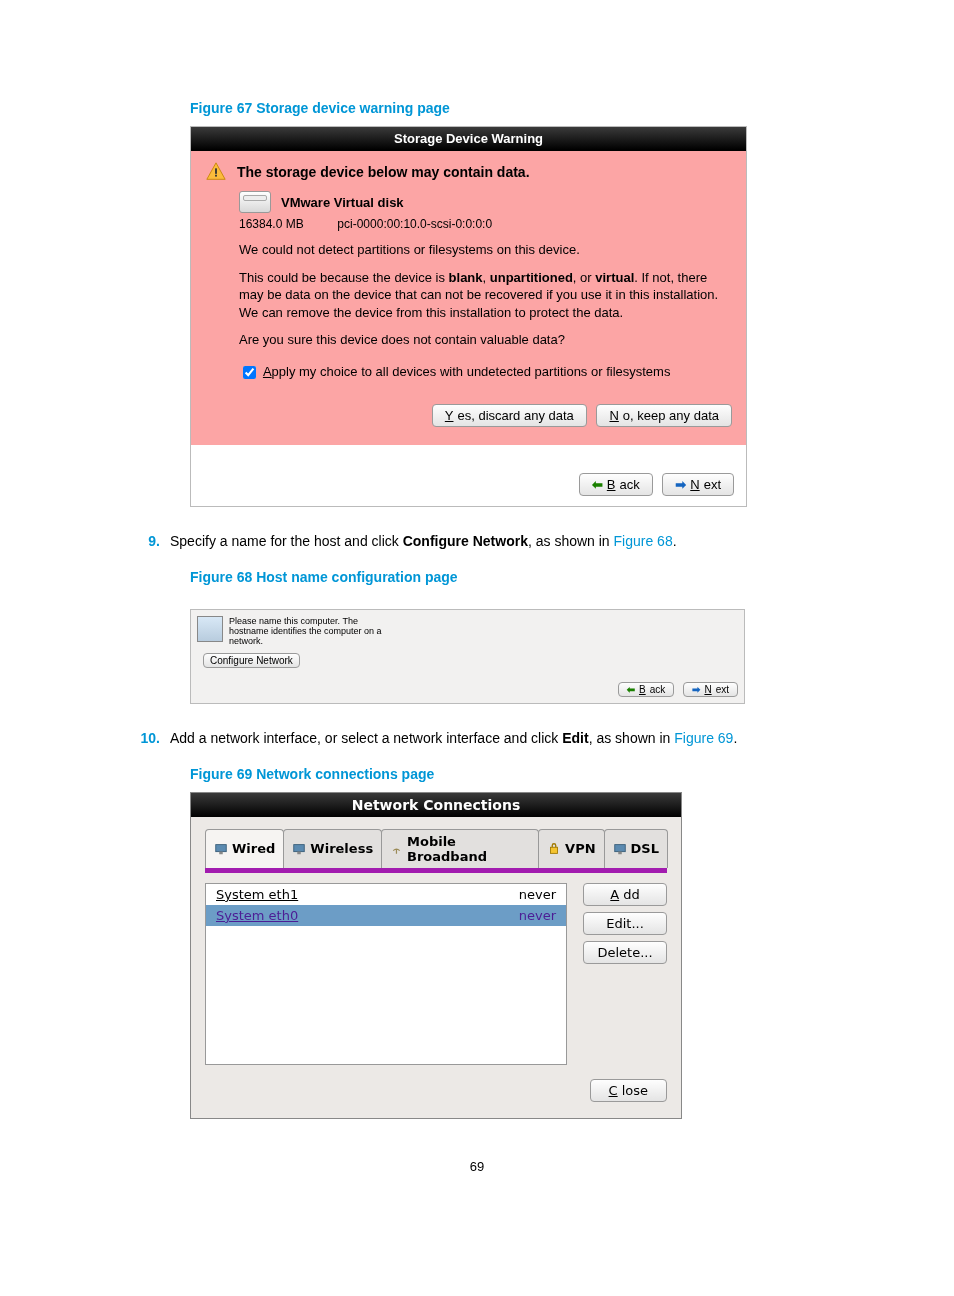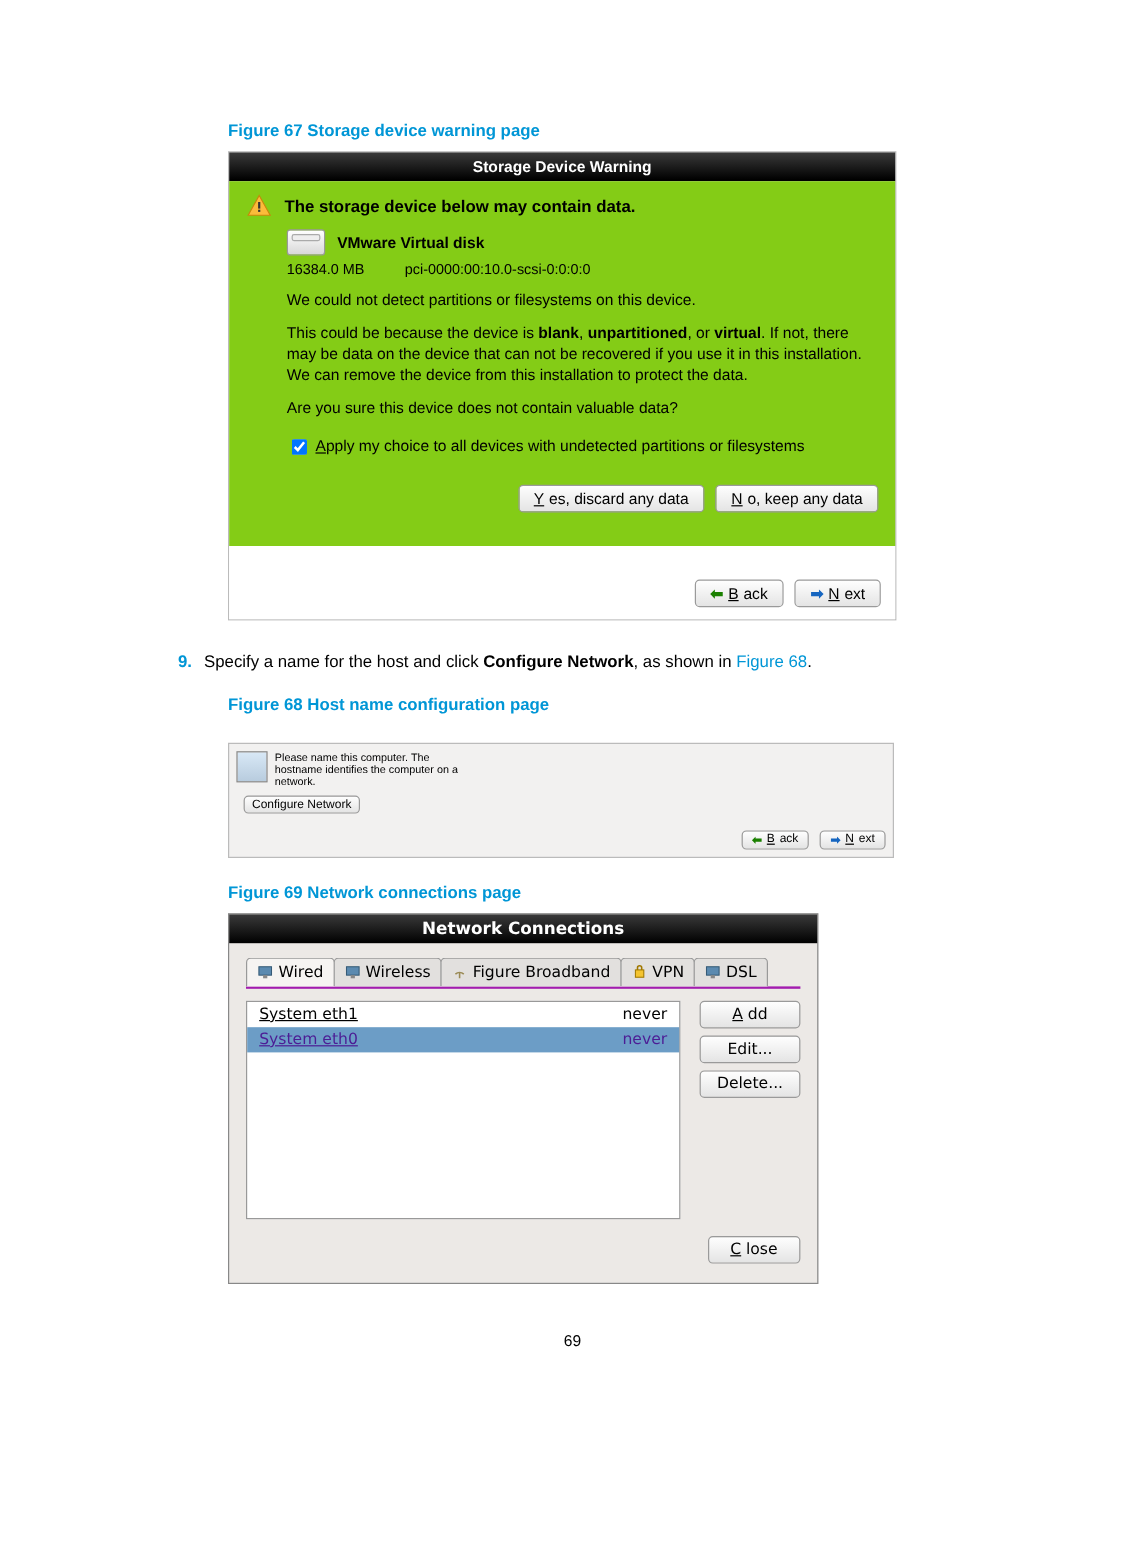--- a/index.html
+++ b/index.html
@@ -30,22 +30,22 @@
   .sd-titlebar {
     background: linear-gradient(#3a3a3a,#000);
     color: #fff;
     text-align: center;
     font-weight: bold;
     font-size: 13px;
     padding: 4px 0;
     border-bottom: 1px solid #000;
   }
   .sd-body {
-    background: #84cc16;
-    padding: 10px 14px 28px 14px;
+    background: #fca5a5;
+    padding: 10px 14px 18px 14px;
   }
   .sd-row1 {
     display: flex;
     align-items: center;
     gap: 10px;
   }
   .warn-icon {
     width: 22px; height: 22px;
     flex: 0 0 22px;
   }
@@ -184,22 +184,23 @@
     background: linear-gradient(#3a3a3a,#000);
     color:#fff;
     font-weight:bold;
     text-align:center;
     font-size:14px;
     padding:4px 0;
   }
   .nc-body { padding:12px 14px 16px;}
   .nc-tabs {
     display:flex;
-    border-bottom:2px solid #a21caf;
+    border-bottom:5px solid #a21caf;
     font-size:13px;
+    font-weight:bold;
   }
   .nc-tab {
     display:flex;
     align-items:center;
     gap:4px;
     padding:4px 8px;
     border:1px solid #999;
     border-bottom:none;
     margin-right:-1px;
     background:#e2e0de;
@@ -332,20 +333,26 @@
           <span>ack</span>
       </span>
       <span class="gtk-btn">
         <span class="arrow-r">➡</span>
         <span class="u">N</span>
           <span>ext</span>
       </span>
     </div>
   </div>
 
+  <ol class="steps">
+    <li>
+      <span class="num">10.</span>
+      <span>Add a network interface, or select a network interface and click </span><b>Edit</b><span>, as shown in </span><span class="link">Figure 69</span><span>.</span>
+    </li>
+  </ol>
 
   <div class="fig-caption">Figure 69 Network connections page</div>
 
   <div class="nc-dialog">
     <div class="nc-title">Network Connections</div>
     <div class="nc-body">
       <div class="nc-tabs">
         <div class="nc-tab active">
           <svg class="ticon" viewBox="0 0 16 16">
               <rect x="2" y="3" width="12" height="8" fill="#5b8ab0" stroke="#365b77"></rect>
@@ -357,21 +364,21 @@
           <svg class="ticon" viewBox="0 0 16 16">
               <rect x="2" y="3" width="12" height="8" fill="#5b8ab0" stroke="#365b77"></rect>
               <rect x="6" y="11" width="4" height="3" fill="#888"></rect>
             </svg>
           <span>Wireless</span>
         </div>
         <div class="nc-tab">
           <svg class="ticon" viewBox="0 0 16 16">
               <path d="M8 14 L8 8 M4 10 A6 6 0 0 1 12 10" stroke="#9a8a55" fill="none" stroke-width="1.5"></path>
             </svg>
-          <span>Figure Broadband</span>
+          <span>Mobile Broadband</span>
         </div>
         <div class="nc-tab">
           <svg class="ticon" viewBox="0 0 16 16">
               <rect x="4" y="6" width="8" height="7" fill="#f4c430" stroke="#a07800"></rect>
               <path d="M6 6 V4 a2 2 0 0 1 4 0 V6" fill="none" stroke="#a07800" stroke-width="1.5"></path>
             </svg>
           <span>VPN</span>
         </div>
         <div class="nc-tab">
           <svg class="ticon" viewBox="0 0 16 16">

